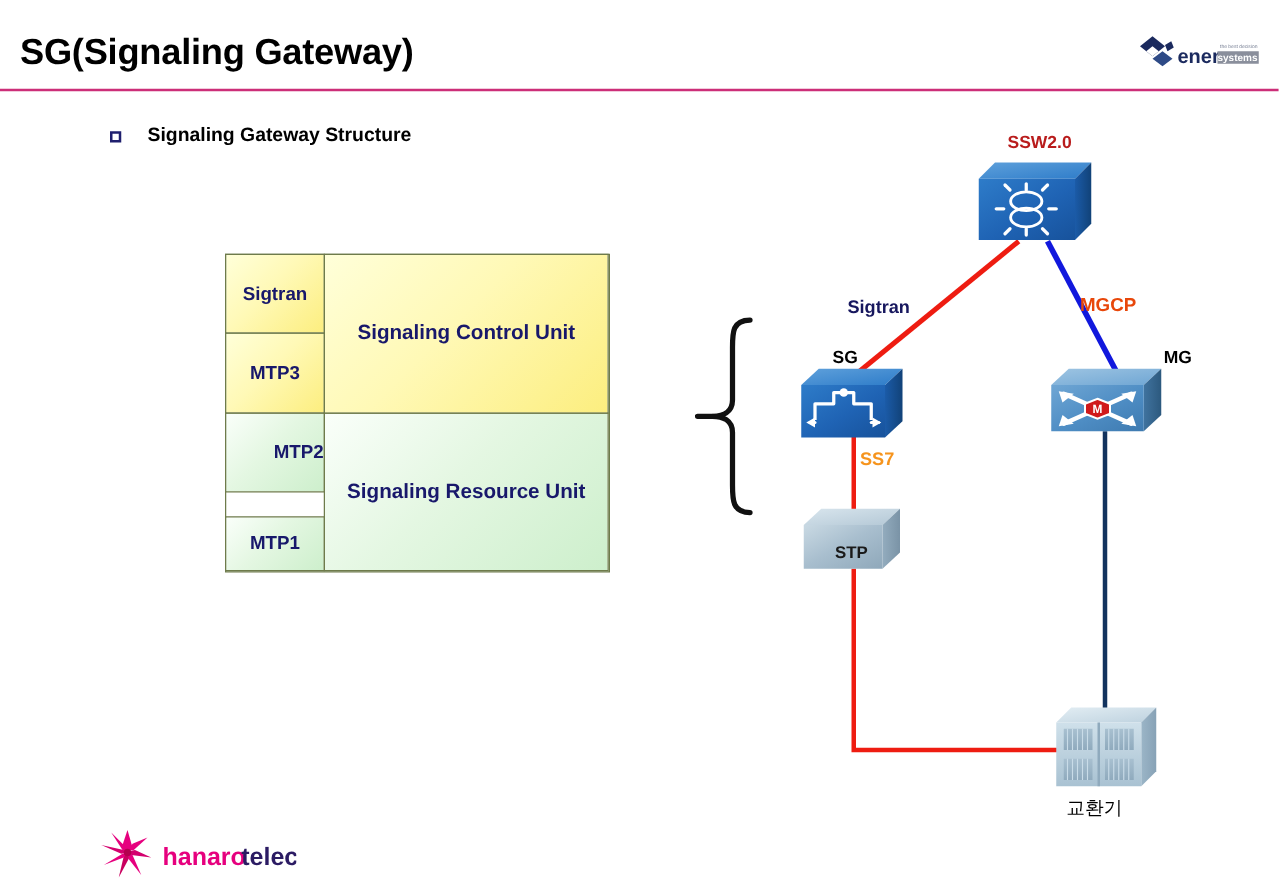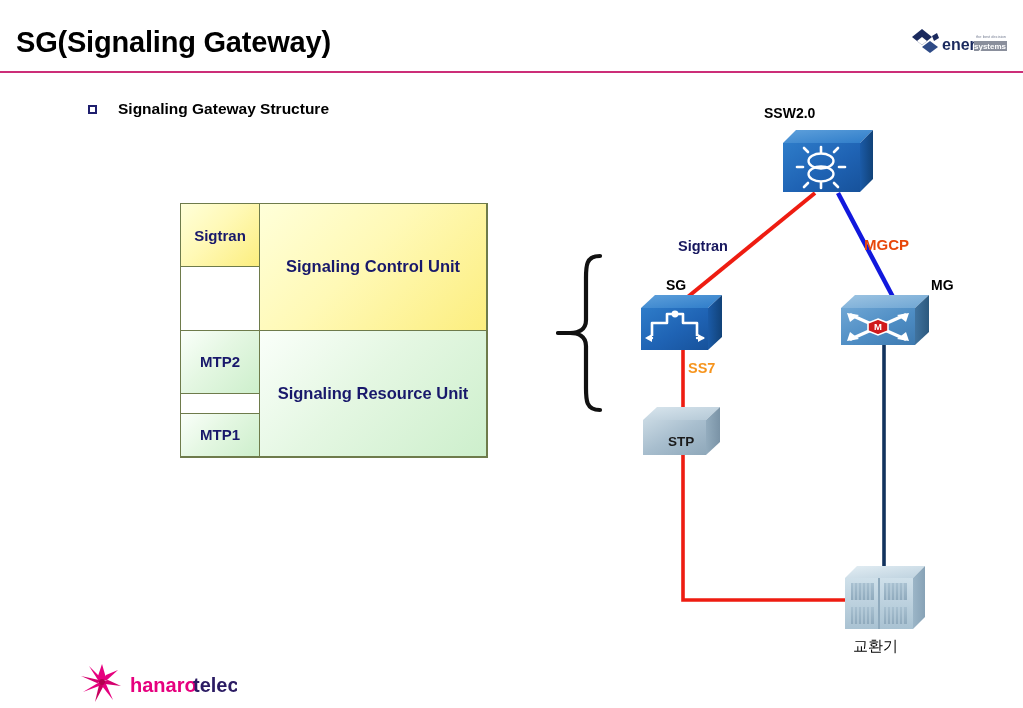--- a/index.html
+++ b/index.html
@@ -106,21 +106,21 @@
     height: 708px;
     pointer-events: none;
   }
 
   
   .dev-label {
     position: absolute;
     font-weight: bold;
     white-space: nowrap;
   }
-  #label-ssw  { left: 764px; top: 105px;  font-size: 14px; color: #000000; }
+  #label-ssw  { left: 806px; top: 105px;  font-size: 14px; color: #b91c1c; }
   #label-sg   { left: 666px; top: 277px;  font-size: 14px; color: #000000; }
   #label-mg   { left: 899px; top: 277px;  font-size: 14px; color: #000000; margin-left: 32px; }
   #label-sigtran { left: 678px; top: 238px; font-size: 14.5px; color: #17175E; }
   #label-mgcp { left: 864px; top: 236px;  font-size: 15px;  color: #E8470A; }
   #label-ss7  { left: 688px; top: 360px;  font-size: 14.5px; color: #F6941D; }
   #label-stp  { left: 668px; top: 434px;  font-size: 13.5px; color: #1A1A1A; }
   #label-exch { left: 853px; top: 637px;  font-size: 15px;  color: #000000;
                 font-family: Liberation Sans, sans-serif; font-weight: normal; }
 
   
@@ -156,21 +156,24 @@
 
 <div id="bullet-row">
   <span id="bullet-square"></span>
   <span id="bullet-text">Signaling Gateway Structure</span>
 </div>
 
 <div id="layer-table">
   <div class="cell cell-yellow" style="grid-column:1; grid-row:1;">
     <span>Sigtran</span>
   </div>
-  <div class="cell cell-green" style="grid-column:1; grid-row:3;">
+  <div class="cell cell-yellow" style="grid-column:1; grid-row:2;">
+    <span>MTP3</span>
+  </div>
+  <div class="cell cell-green" style="grid-column:1; grid-row:3;justify-content:flex-end;">
     <span>MTP2</span>
   </div>
   <div class="cell cell-green" style="grid-column:1; grid-row:4;margin-top:19px;">
     <span>MTP1</span>
   </div>
   <div id="cell-sru" class="cell cell-green cell-right">
     <span>Signaling Resource Unit</span>
   </div>
   <div id="cell-scu" class="cell cell-yellow cell-right">
     <span>Signaling Control Unit</span>

